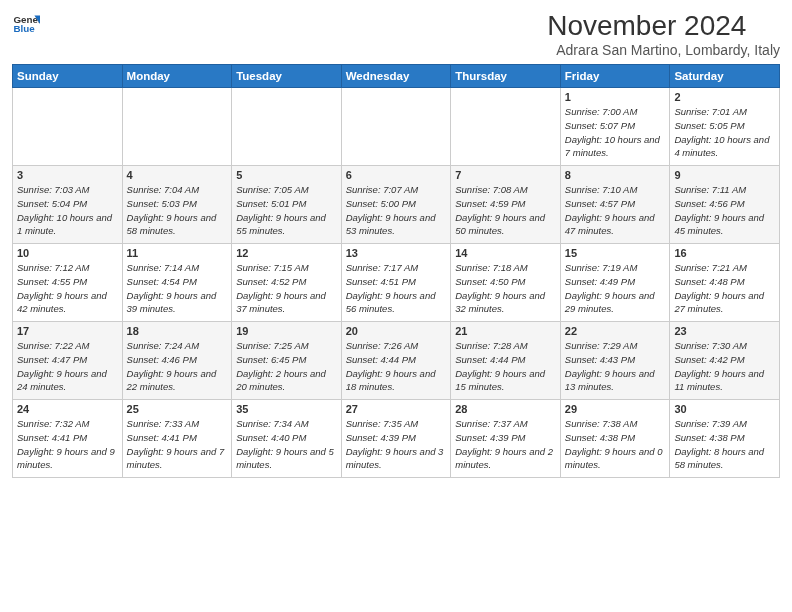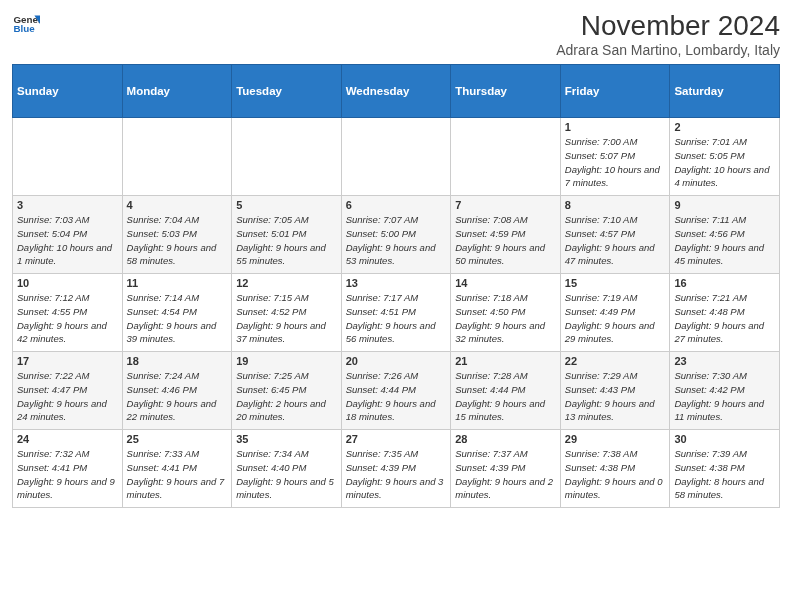--- a/index.html
+++ b/index.html
@@ -24,21 +24,21 @@
     .logo {
       display: flex;
       align-items: center;
       gap: 4px;
     }
     .logo-icon {
       width: 28px;
       height: 28px;
     }
     .title-block {
-      text-align: right;
+      text-align: left;
     }
     .month-title {
       font-size: 28px;
       font-weight: normal;
       color: #333;
     }
     .location {
       font-size: 14px;
       color: #555;
       margin-left: 9px;
@@ -46,21 +46,21 @@
     table {
       width: 100%;
       border-collapse: collapse;
       table-layout: fixed;
     }
     thead tr th {
       background-color: #2979c5;
       color: #fff;
       font-size: 11.5px;
       font-weight: bold;
-      padding: 20px 4px;
+      padding: 5px 4px;
       text-align: left;
       border: 1px solid #2060a0;
     }
     tbody tr td {
       border: 1px solid #ccc;
       vertical-align: top;
       padding: 3px 4px;
       font-size: 9.5px;
       color: #333;
       height: 78px;

